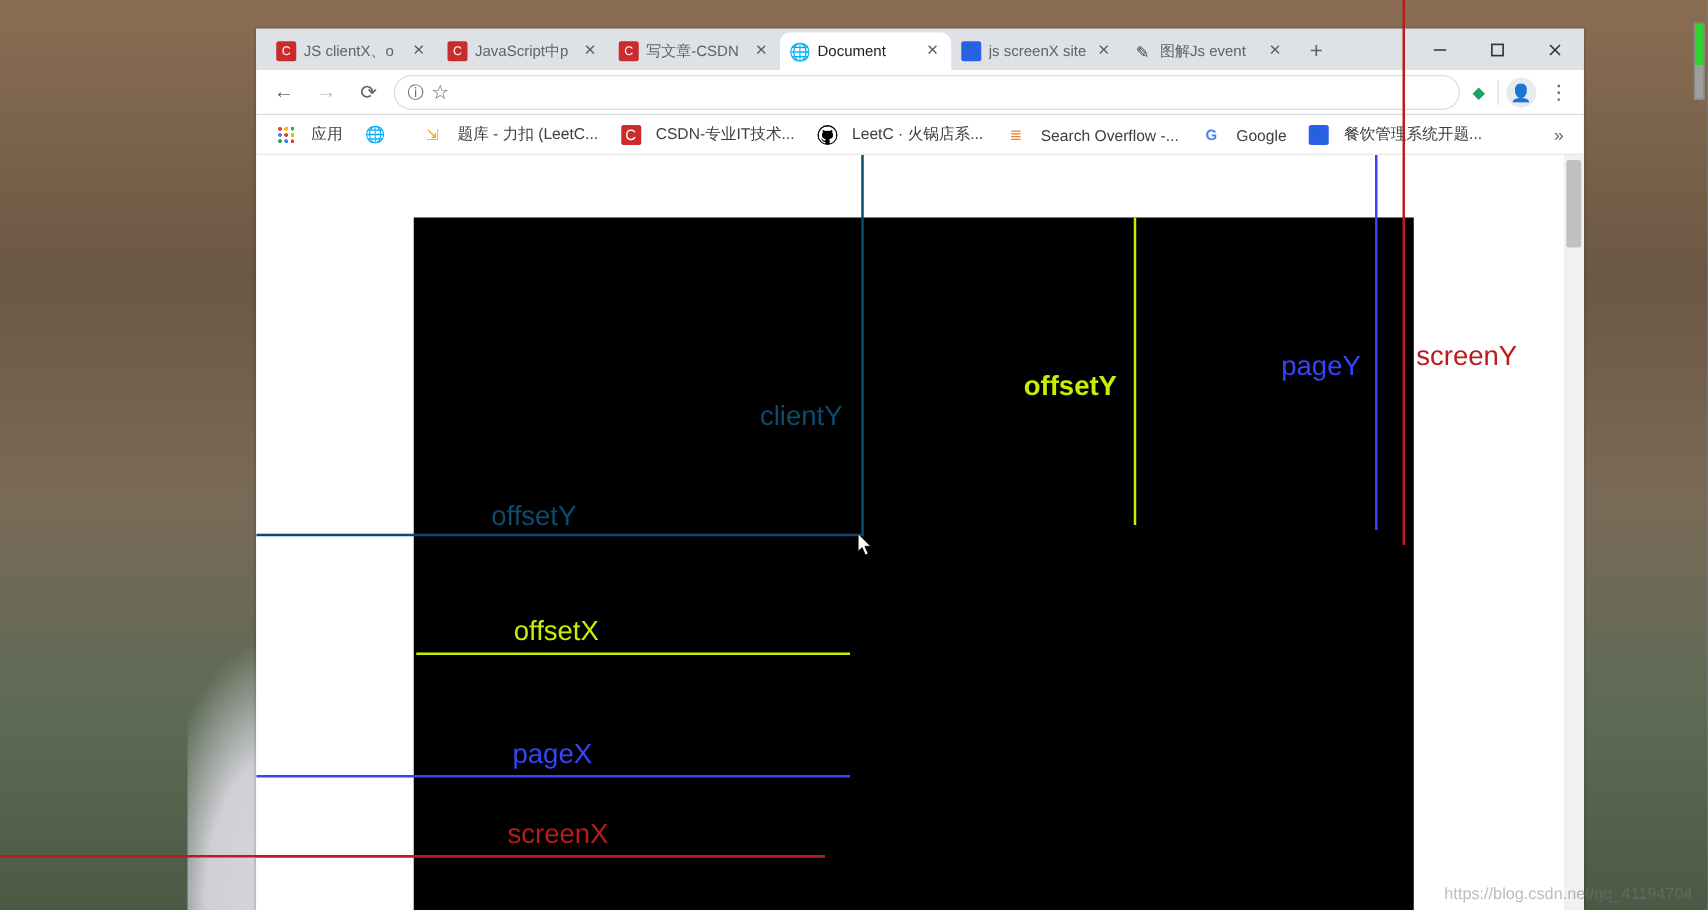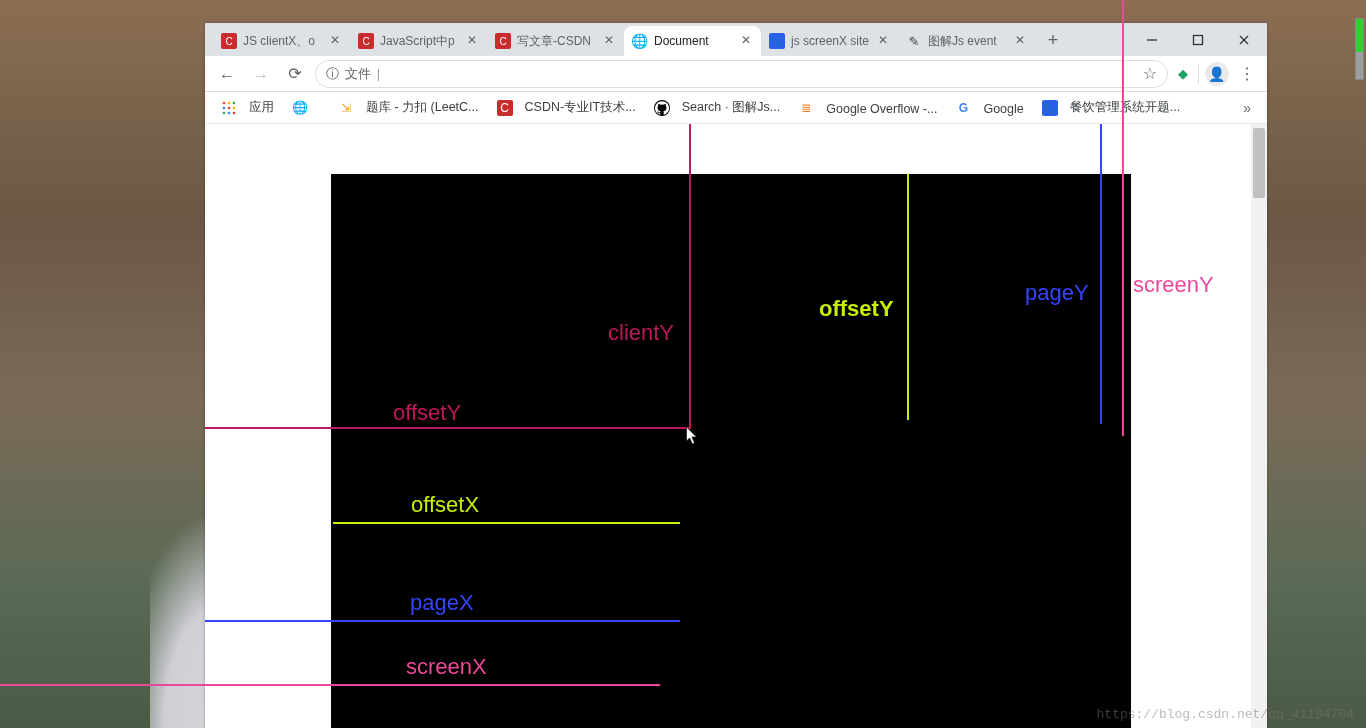--- a/index.html
+++ b/index.html
@@ -101,27 +101,27 @@
   .viewport { position:relative; flex:1; background:#ffffff; overflow:hidden; }
   .scrollbar { position:absolute; right:0; top:0; width:16px; height:100%; background:#f1f1f1;}
   .scrollbar .thumb{position:absolute;left:2px;right:2px;top:4px;height:70px;background:#c1c1c1;border-radius:2px;}
   .scrollbar .arrow{position:absolute;left:0;right:0;height:16px;display:flex;align-items:center;justify-content:center;color:#888;font-size:10px;}
   .scrollbar .arrow.up{top:0;}
   .blackbox {
     position:absolute; left:126px; top:50px; width:800px; height:800px;
     background:#000000;
   }
   .lbl { position:absolute; font-size:22px; font-family:"Segoe UI","Microsoft YaHei",sans-serif; white-space:nowrap;}
-  .red { color:#be185d;} .blue{color:#3545ff;} .yel{color:#c6f000;} .orn{color:#ec4899;}
+  .red { color:#0c4a6e;} .blue{color:#3545ff;} .yel{color:#c6f000;} .orn{color:#b91c1c;}
   .line { position:absolute; background:currentColor; }
   .cursor-arrow {
     position:absolute; width:15px; height:20px;
   }
   
-  .wm { position:absolute; right:12px; bottom:6px; font-size:13px; color:rgba(120,120,120,.5); font-family:Liberation Mono, monospace; z-index:50;}
+  .wm { position:absolute; right:12px; bottom:6px; font-size:13px; color:rgba(120,120,120,.5); font-family:Liberation Sans, sans-serif; z-index:50;}
   
   .side-ind { position:absolute; right:2px; top:18px; width:9px; height:62px;
     background: linear-gradient(180deg,#30d030,#30d030 55%,#9e9e9e 55%);
     border:1px solid #888; }
   
   .hair {
     position:absolute; left:150px; bottom:0; width:140px; height:280px;
     background: radial-gradient(ellipse 140px 300px at 50% 100%, #f0edf5 0%, #e6e2ee 40%, rgba(230,226,238,0) 72%);
     opacity:.85; z-index:0;
   }
@@ -188,24 +188,20 @@
         </div>
     </div>
   </div>
 
   <div class="toolbar">
     <div class="tbtn">←</div>
     <div class="tbtn" style="opacity:.4">→</div>
     <div class="tbtn">⟳</div>
     <div class="omnibox">
       <span>ⓘ</span>
-      <span class="urltext">
-        <span>文件</span>
-        <span style="color:#9aa0a6;margin-left:2px;">|</span>
-      </span>
       <span class="star">☆</span>
     </div>
     <div class="ext-ico">◆</div>
     <div style="width:1px;height:20px;background:#dadce0"></div>
     <div class="avatar">👤</div>
     <div class="kebab">⋮</div>
   </div>
 
   <div class="bookmarks">
     <div class="bm">
@@ -223,25 +219,25 @@
     <div class="bm">
       <span class="bico csdn">C</span>
       <span>CSDN-专业IT技术...</span>
     </div>
     <div class="bm">
       <span class="bico gh">
           <svg width="14" height="14" viewBox="0 0 16 16">
             <path fill="#fff" d="M8 .2a8 8 0 0 0-2.53 15.59c.4.07.55-.17.55-.38v-1.34c-2.23.48-2.7-1.07-2.7-1.07-.36-.93-.89-1.17-.89-1.17-.73-.5.05-.49.05-.49.8.06 1.23.83 1.23.83.72 1.23 1.88.87 2.34.67.07-.52.28-.88.51-1.08-1.78-.2-3.65-.89-3.65-3.96 0-.87.31-1.59.82-2.15-.08-.2-.36-1.02.08-2.12 0 0 .67-.22 2.2.82A7.6 7.6 0 0 1 8 4.07c.68 0 1.36.09 2 .27 1.53-1.04 2.2-.82 2.2-.82.44 1.1.16 1.92.08 2.12.51.56.82 1.28.82 2.15 0 3.08-1.88 3.76-3.66 3.96.29.25.54.73.54 1.48v2.19c0 .21.15.46.55.38A8 8 0 0 0 8 .2z"></path>
           </svg>
         </span>
-      <span>Search · 图解Js...</span>
+      <span>LeetC · 火锅店系...</span>
     </div>
     <div class="bm">
       <span class="bico so"></span>
-      <span>Google Overflow -...</span>
+      <span>Search Overflow -...</span>
     </div>
     <div class="bm">
       <span class="bico g" style="color:#4285f4">G</span>
       <span>Google</span>
     </div>
     <div class="bm">
       <span class="bico baidu">🐾</span>
       <span>餐饮管理系统开题...</span>
     </div>
     <div class="bm-overflow">»</div>

